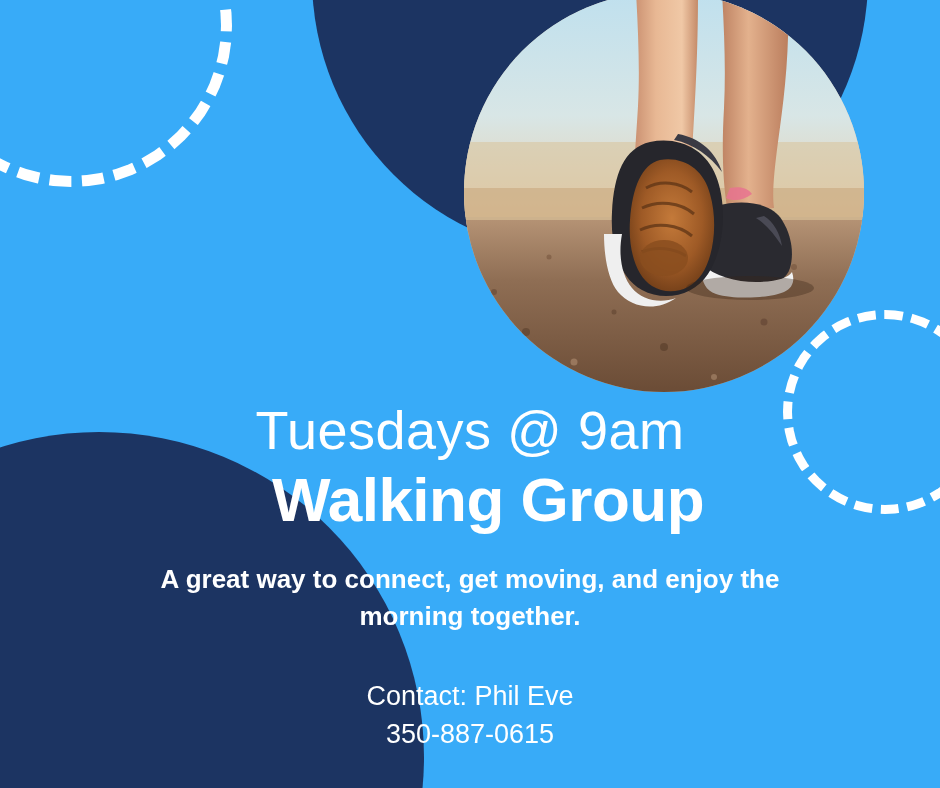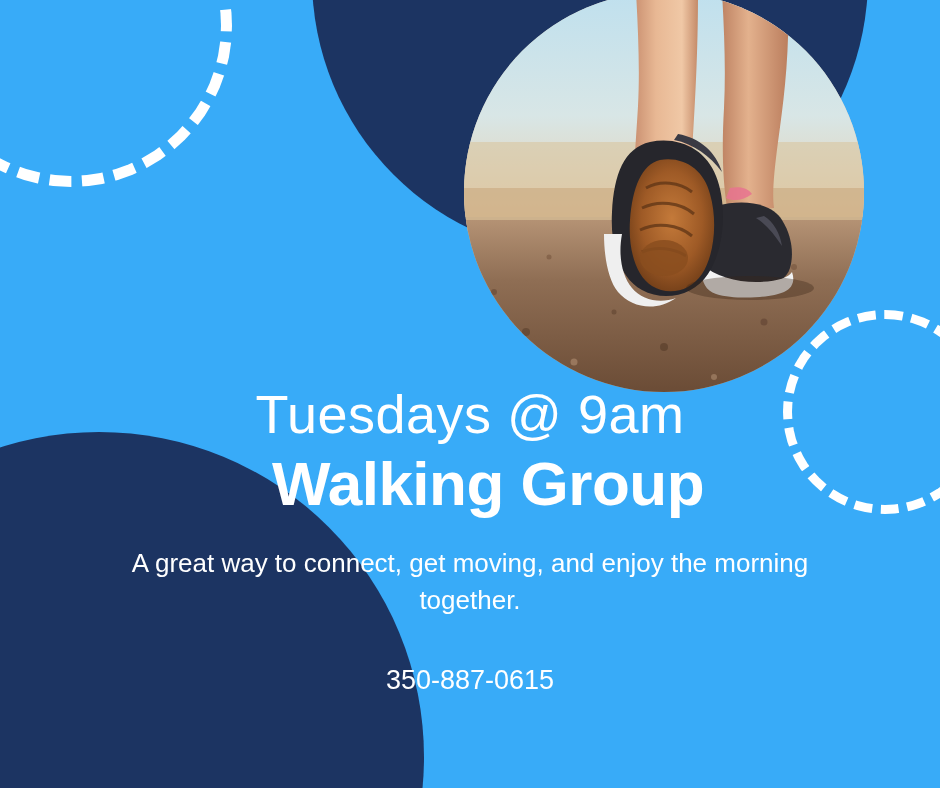--- a/index.html
+++ b/index.html
@@ -72,21 +72,21 @@
     border-radius: 50%;
     overflow: hidden;
     background: #CBBDAA;
   }
   .photo-svg { display: block; }
 
   
   .text-wrap {
     position: absolute;
     left: 0;
-    top: 384px;
+    top: 400px;
     width: 940px;
     text-align: center;
     color: #FFFFFF;
   }
   .headline-1 {
     font-size: 54px;
     font-weight: 400;
     letter-spacing: 0.5px;
     line-height: 1.12;
     margin: 0;
@@ -98,21 +98,21 @@
     font-weight: bold;
     letter-spacing: -0.5px;
     line-height: 1.1;
     margin: 6px 0 0 0;
     padding-left: 36px;
   }
   .subtitle {
     margin: 26px auto 0 auto;
     width: 720px;
     font-size: 26px;
-    font-weight: 400;
+    font-weight: 700;
     line-height: 1.42;
   }
   .contact {
     margin: 44px auto 0 auto;
     width: 800px;
     font-size: 27px;
     font-weight: 400;
     line-height: 1.39;
   }
   .contact div { margin: 0; }
@@ -213,17 +213,18 @@
 
       <path d="M266 196 c10 -2 18 0 22 6 c-8 6 -18 8 -26 4 Z" fill="#E8738F" opacity="0.85"></path>
     </svg>
   </div>
 
   <div class="text-wrap">
     <div class="headline-1">Tuesdays @ 9am</div>
     <div class="headline-2">Walking Group</div>
     <div class="subtitle">A great way to connect, get moving, and enjoy the morning together.</div>
     <div class="contact">
+      <div>Contact: Phil Eve</div>
       <div>350-887-0615</div>
     </div>
   </div>
 
 </div>
 
 </body></html>

